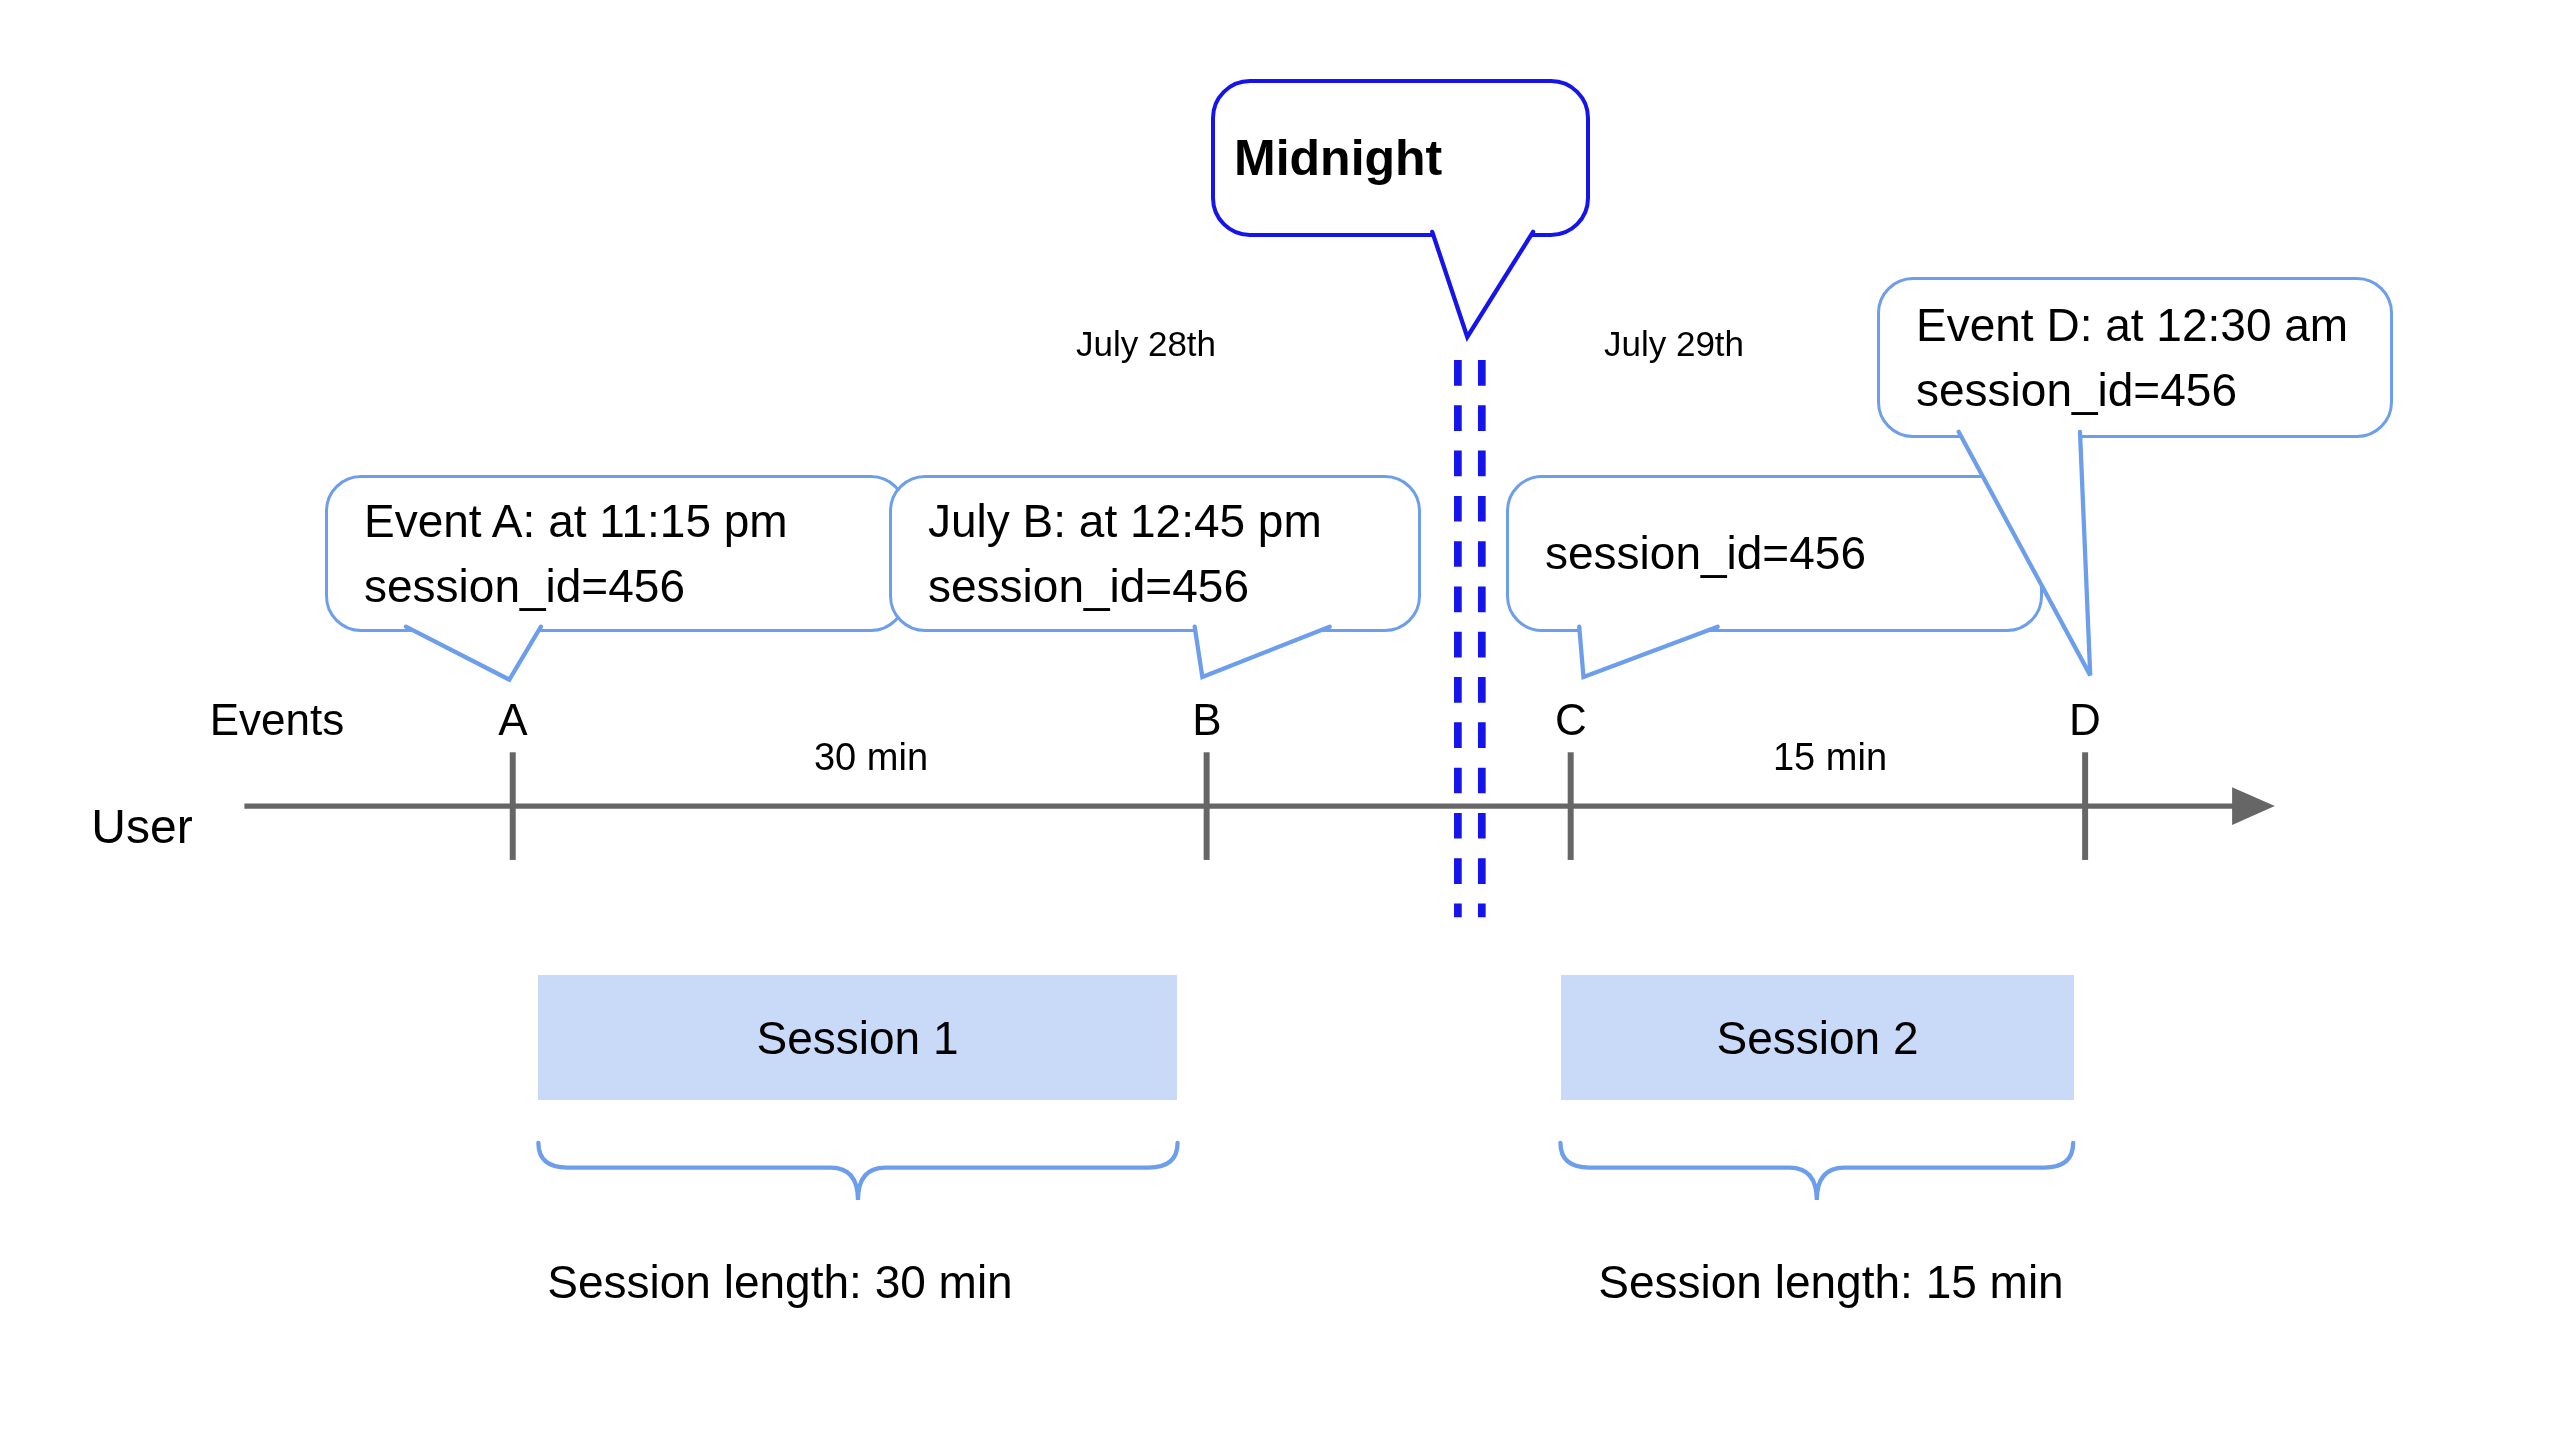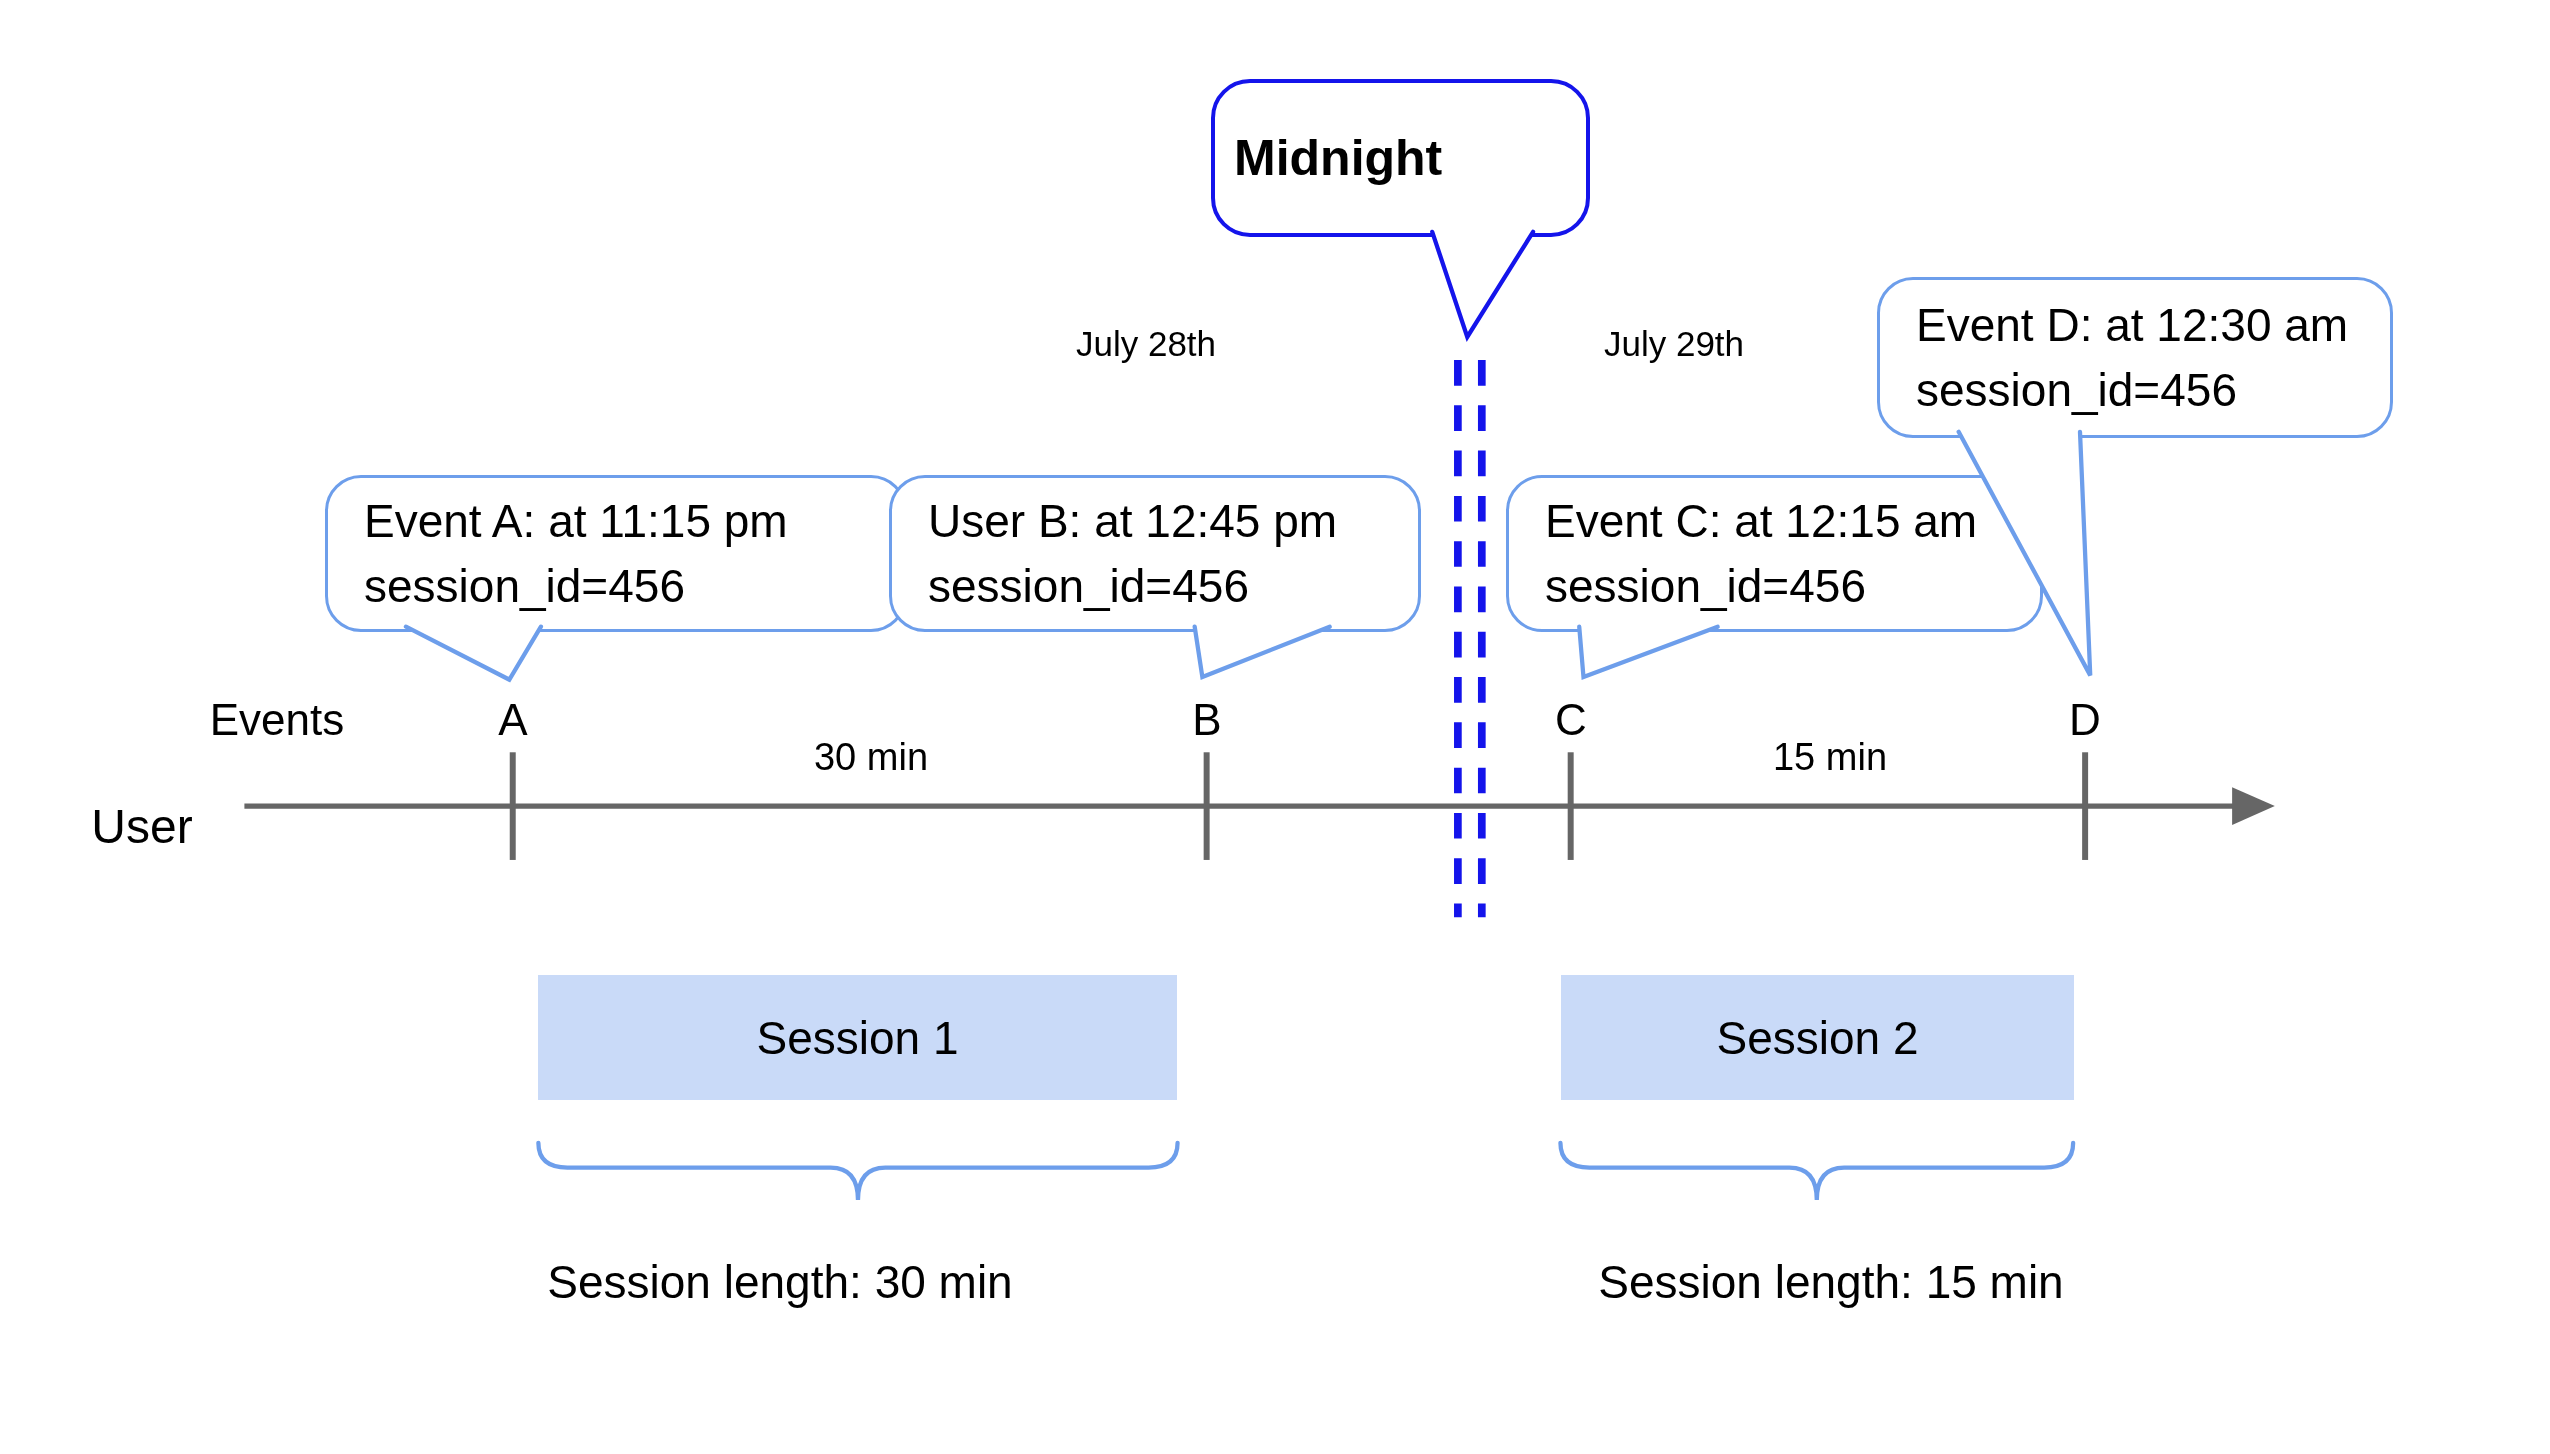--- a/index.html
+++ b/index.html
@@ -102,26 +102,25 @@
   <div class="bubble bubble-midnight" style="left:1211px;top:79px;width:379px;height:158px;padding-left:19px;">
     <div class="line">Midnight</div>
   </div>
 
   <div class="bubble" style="left:325px;top:475px;width:582px;height:157px;">
     <div class="line"><b>Event A:</b>&nbsp;<span>at 11:15 pm</span></div>
     <div class="line">session_id=456</div>
   </div>
 
   <div class="bubble" style="left:889px;top:475px;width:532px;height:157px;">
-    <div class="line"><b>User B:</b>&nbsp;<span>at 12:45 pm</span></div>
+    <div class="line"><b>July B:</b>&nbsp;<span>at 12:45 pm</span></div>
     <div class="line">session_id=456</div>
   </div>
 
   <div class="bubble" style="left:1506px;top:475px;width:537px;height:157px;">
-    <div class="line"><b>Event C:</b>&nbsp;<span>at 12:15 am</span></div>
     <div class="line">session_id=456</div>
   </div>
 
   <div class="bubble" style="left:1877px;top:277px;width:516px;height:161px;">
     <div class="line"><b>Event D:</b>&nbsp;<span>at 12:30 am</span></div>
     <div class="line">session_id=456</div>
   </div>
 
   <svg class="layer" width="2550" height="1455" viewBox="0 0 2984 1702" style="z-index:3;">
     <path d="M 1676 271 L 1717 394 L 1794 271" fill="#ffffff" stroke="#1414eb" stroke-width="5" stroke-linecap="round"></path>

